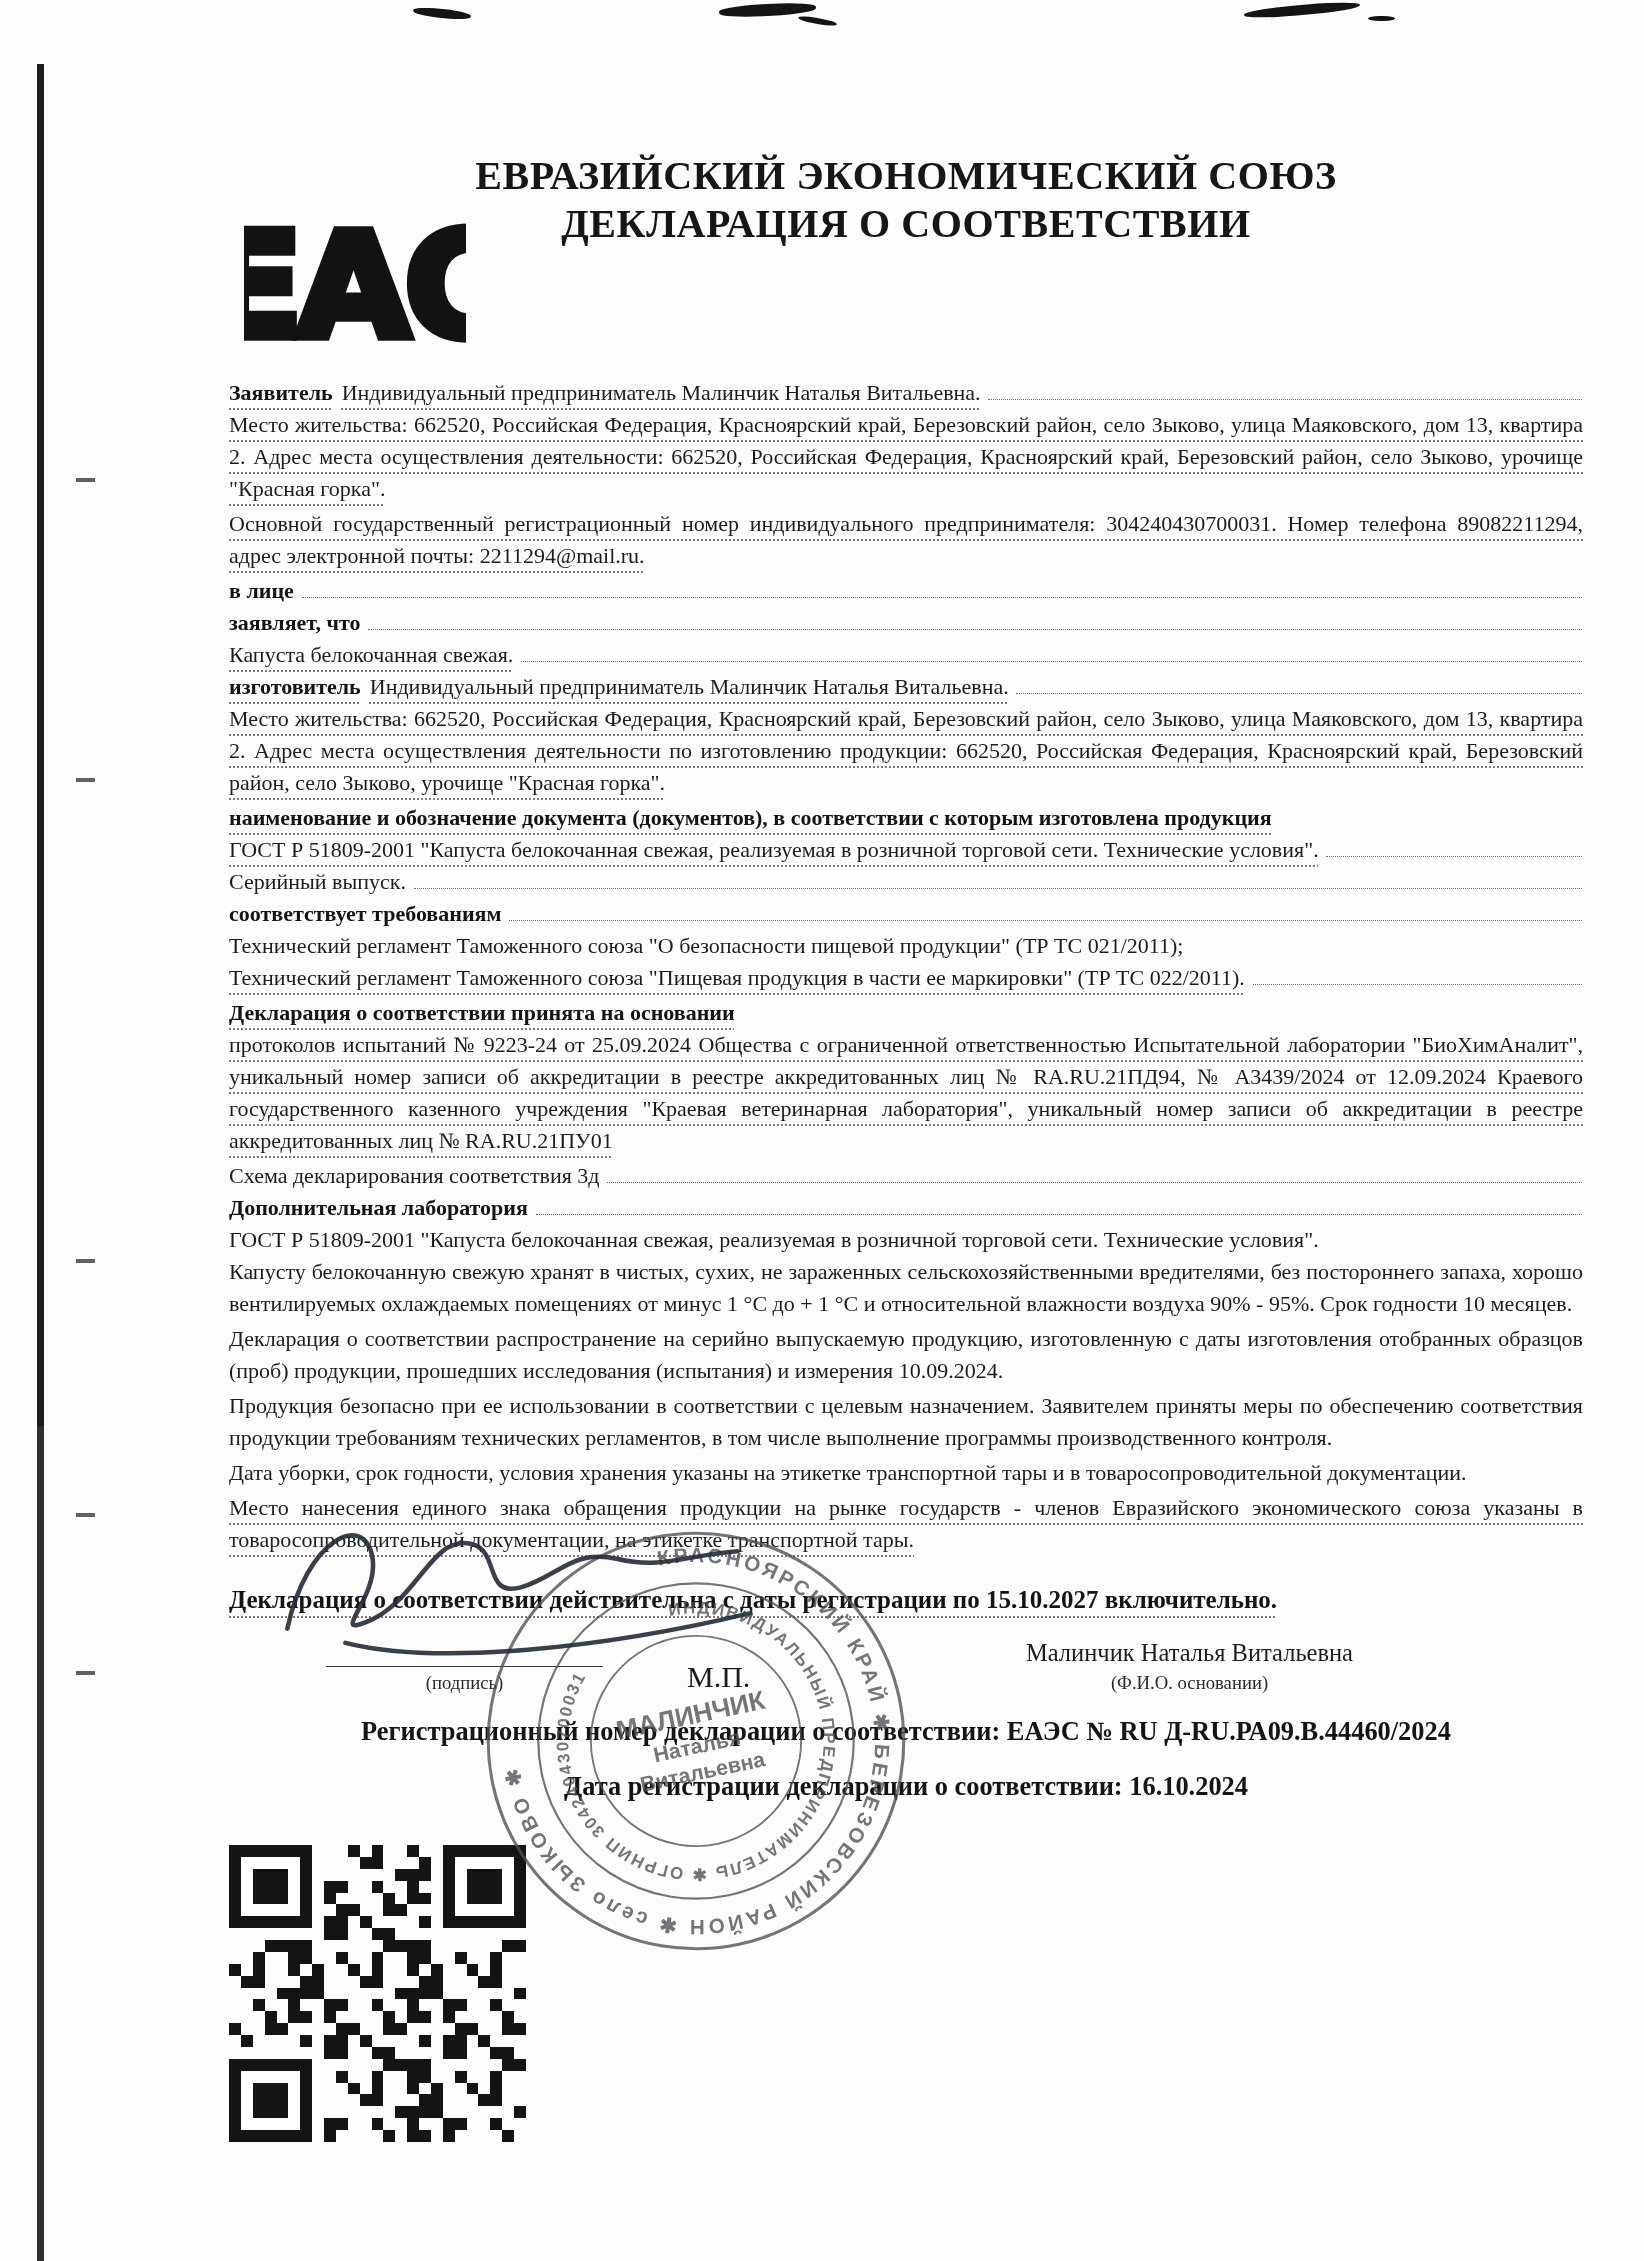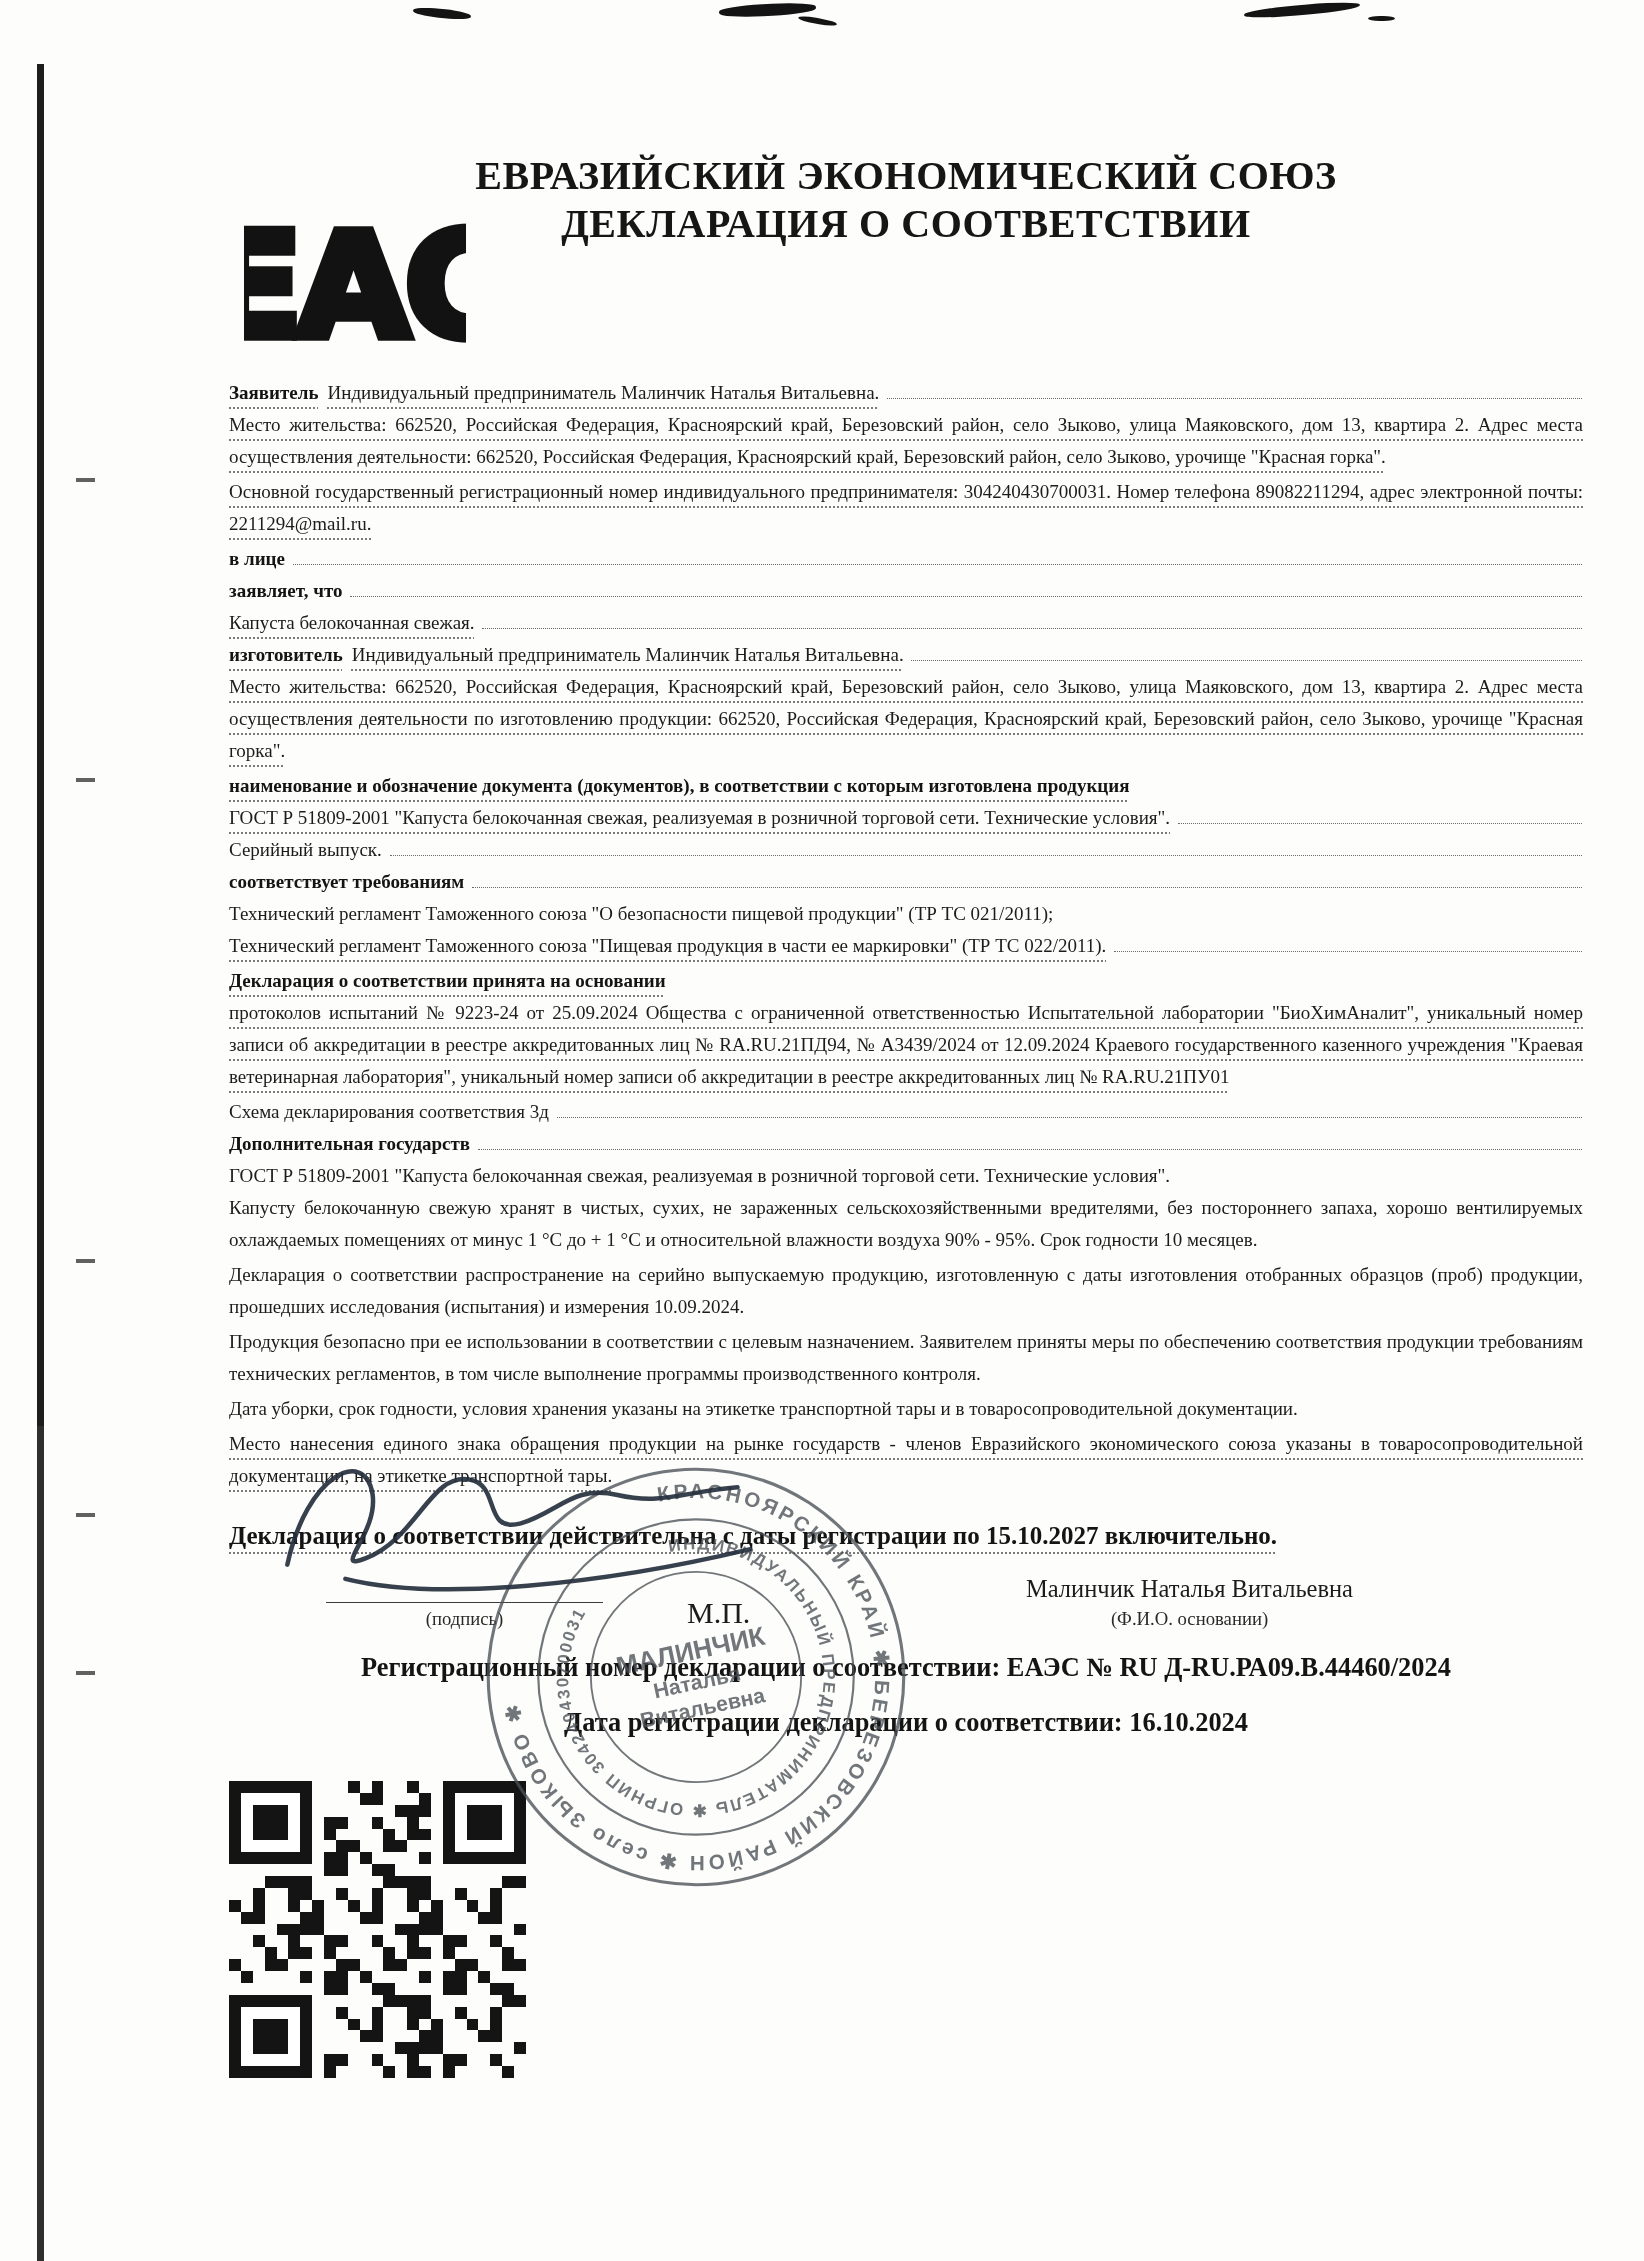--- a/index.html
+++ b/index.html
@@ -15,21 +15,21 @@
   .smudge { position:absolute; background:#141414; border-radius:45%; }
   .dash-mark { position:absolute; width:19.3px; height:3.9px; background:#2c2c2c; opacity:.75; }
 
   
   .eac { position:absolute; left:244px; top:193px; width:222px; height:177px; }
 
   .content { position:absolute; left:229px; top:152px; width:1354px; }
   .title { text-align:center; font-weight:700; font-size:40px; line-height:48px; letter-spacing:0.6px; color:#161616; }
 
   .bodytext { margin-top:129px; }
-  .para, .line { font-size:19px; line-height:32px;justify-content:center; }
+  .para, .line { font-size:22px; line-height:32px;justify-content:center; }
   .para { text-align:justify; }
   .line { display:flex; align-items:baseline; white-space:nowrap; }
   .b { font-weight:700; color:#141414; }
   .sp { width:9px; flex:0 0 auto; }
   .dotfill { flex:1 1 26px; min-width:26px; border-bottom:1.9px dotted #6a6a6a; margin:0 1.3px 5.8px 7.7px; }
   .dotp { text-decoration:underline dotted #7a7a7a; text-decoration-thickness:1.6px; text-underline-offset:8.4px; }
   .mt { margin-top:3px; }
   .code { border-bottom:1.9px solid #4a4a4a; margin-left:45px; padding:0 135px 1.3px 17px; }
 
   
@@ -142,21 +142,21 @@
       <div class="para b dotp mt">Декларация о соответствии принята на основании</div>
 
       <div class="para dotp">протоколов испытаний № 9223-24 от 25.09.2024 Общества с ограниченной ответственностью Испытательной лаборатории "БиоХимАналит", уникальный номер записи об аккредитации в реестре аккредитованных лиц № RA.RU.21ПД94, № А3439/2024 от 12.09.2024 Краевого государственного казенного учреждения "Краевая  ветеринарная лаборатория", уникальный номер записи об аккредитации в реестре аккредитованных лиц № RA.RU.21ПУ01</div>
 
       <div class="line mt">
         <span>Схема декларирования соответствия 3д</span>
         <span class="dotfill"></span>
       </div>
 
       <div class="line">
-        <span class="b">Дополнительная государств</span>
+        <span class="b">Дополнительная лаборатория</span>
         <span class="dotfill"></span>
       </div>
 
       <div class="para">ГОСТ Р 51809-2001 "Капуста белокочанная свежая, реализуемая в розничной торговой сети. Технические условия".</div>
       <div class="para">Капусту белокочанную свежую хранят в чистых, сухих, не зараженных сельскохозяйственными вредителями, без постороннего запаха, хорошо вентилируемых охлаждаемых помещениях от минус 1 °С до + 1 °С и относительной влажности воздуха  90% - 95%. Срок годности 10 месяцев.</div>
       <div class="para mt">Декларация о соответствии распространение на серийно выпускаемую продукцию, изготовленную с даты изготовления отобранных образцов (проб) продукции, прошедших исследования (испытания) и измерения 10.09.2024.</div>
       <div class="para mt">Продукция безопасно при ее использовании в соответствии с целевым назначением. Заявителем приняты меры по обеспечению соответствия продукции требованиям технических регламентов, в том числе выполнение программы производственного контроля.</div>
       <div class="para mt">Дата уборки, срок годности, условия хранения указаны на этикетке транспортной тары и в товаросопроводительной документации.</div>
       <div class="para dotp mt">Место нанесения единого знака обращения продукции на рынке государств - членов Евразийского экономического союза указаны в товаросопроводительной документации, на этикетке транспортной тары.</div>
     </div>

